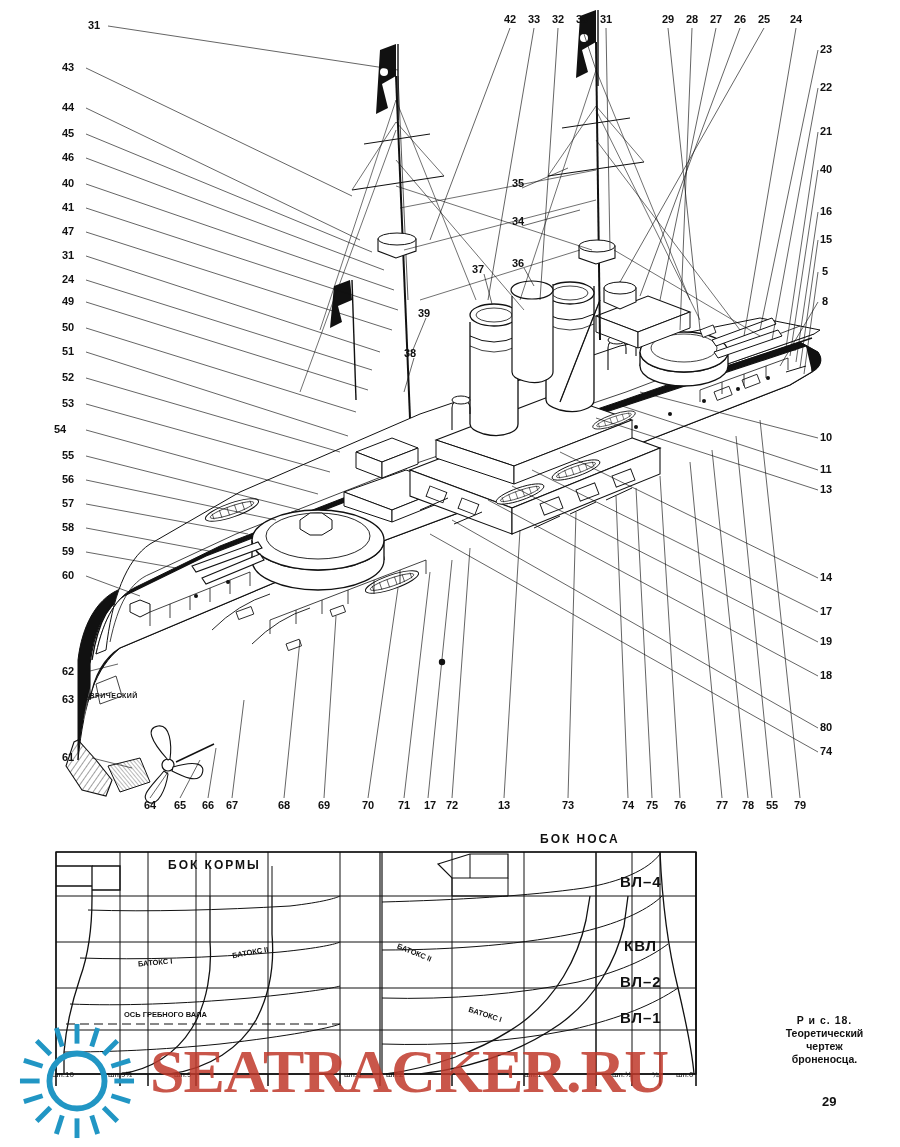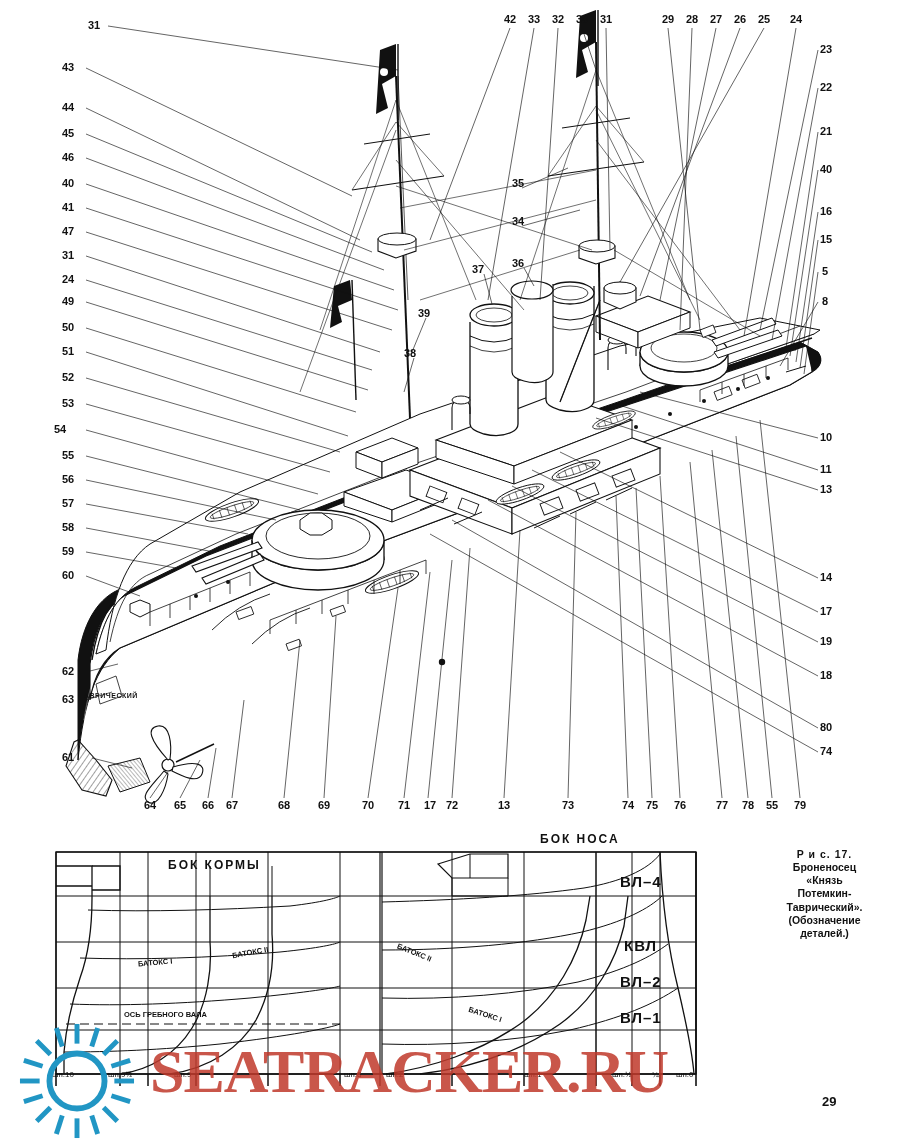--- a/index.html
+++ b/index.html
@@ -673,30 +673,27 @@
   <div class="st-lbl" style="left:52px;  top:1070px">шп.10</div>
   <div class="st-lbl" style="left:108px; top:1070px">шп.9½</div>
   <div class="st-lbl" style="left:174px; top:1070px">шп.9</div>
   <div class="st-lbl" style="left:344px; top:1070px">шп.8</div>
   <div class="st-lbl" style="left:386px; top:1070px">шп.2</div>
   <div class="st-lbl" style="left:524px; top:1070px">шп.1</div>
   <div class="st-lbl" style="left:612px; top:1070px">шп.½</div>
   <div class="st-lbl" style="left:652px; top:1070px">¼</div>
   <div class="st-lbl" style="left:676px; top:1070px">шп.0</div>
 
-  <div class="caption" style="left:772px; top:848px">
-    <div class="ttl">Р и с.  17.</div>
-    <div>Броненосец</div>
-    <div>«Князь</div>
-    <div>Потемкин-</div>
-    <div>Таврический».</div>
-    <div>(Обозначение</div>
-    <div>деталей.)</div>
+
+  <div class="caption" style="left:772px; top:1014px">
+    <div class="ttl">Р и с.  18.</div>
+    <div>Теоретический</div>
+    <div>чертеж</div>
+    <div>броненосца.</div>
   </div>
-
 
   <div class="page-num" style="left:822px; top:1094px">29</div>
 
   <svg class="wm-sun" viewBox="0 0 120 120">
     <g stroke="#2196c4" stroke-width="5" fill="none">
       <g>
         <line x1="60" y1="2" x2="60" y2="22"></line>
         <line x1="60" y1="98" x2="60" y2="118"></line>
         <line x1="2" y1="60" x2="22" y2="60"></line>
         <line x1="98" y1="60" x2="118" y2="60"></line>

